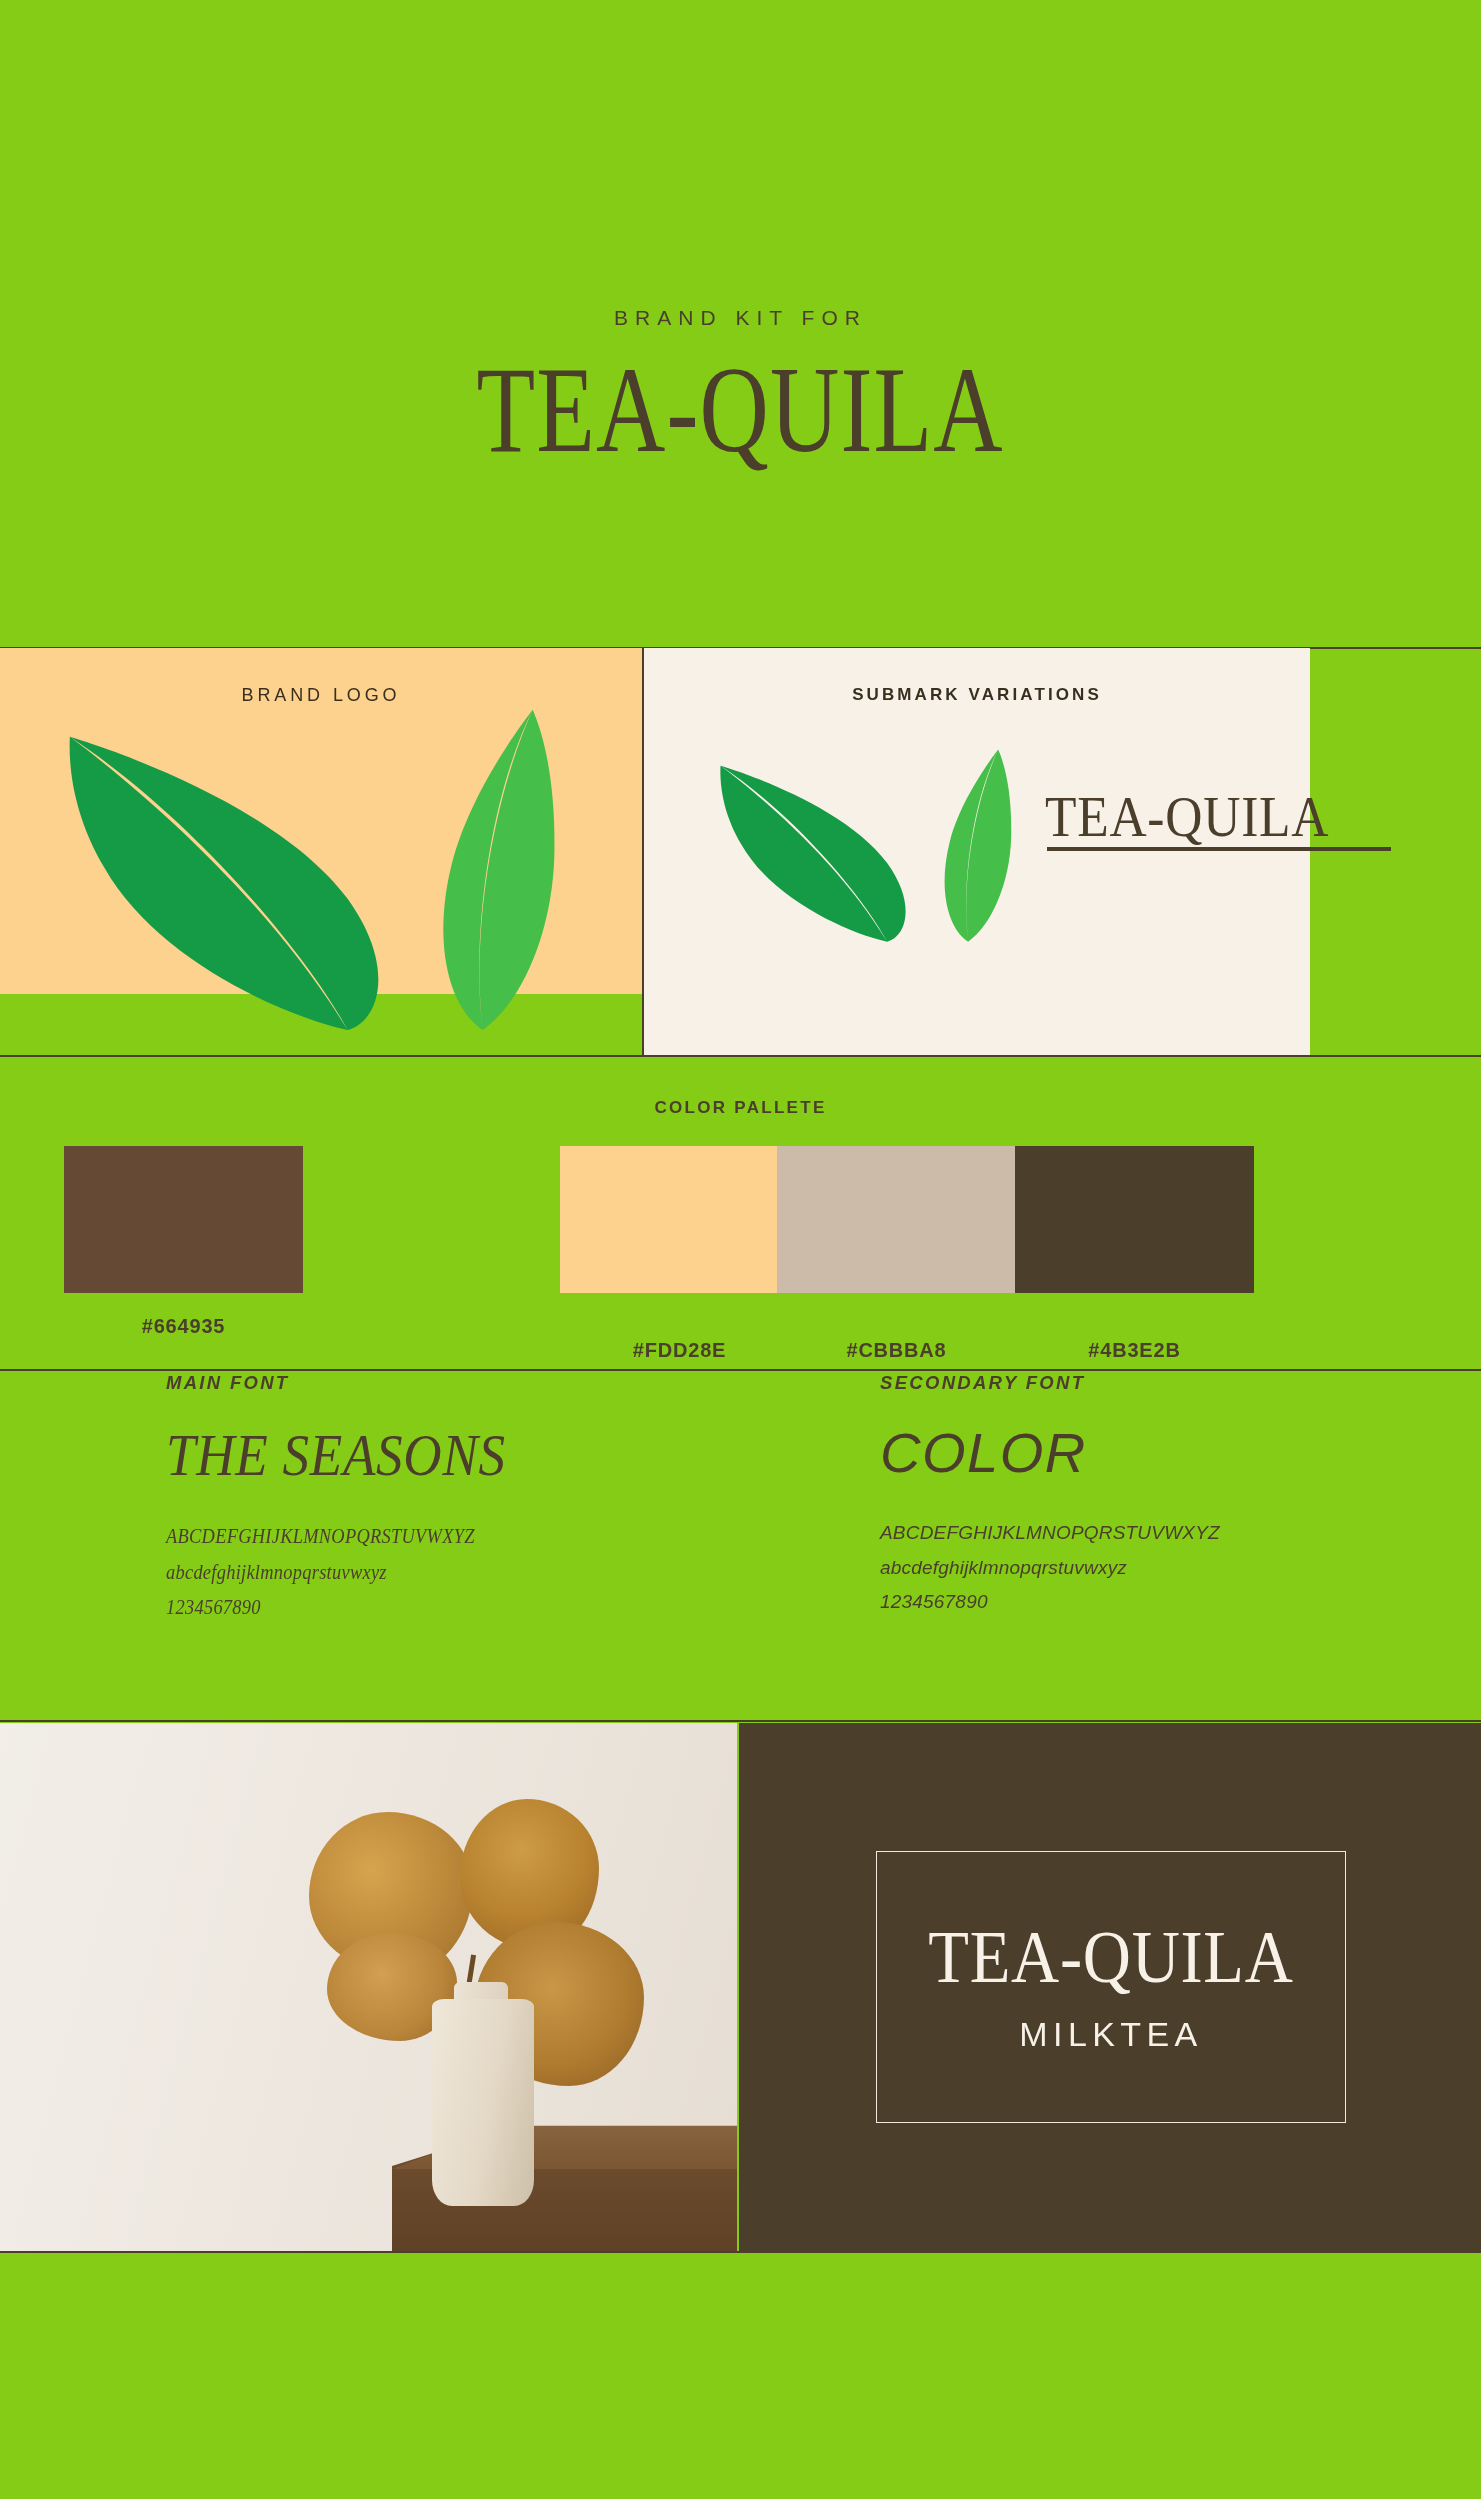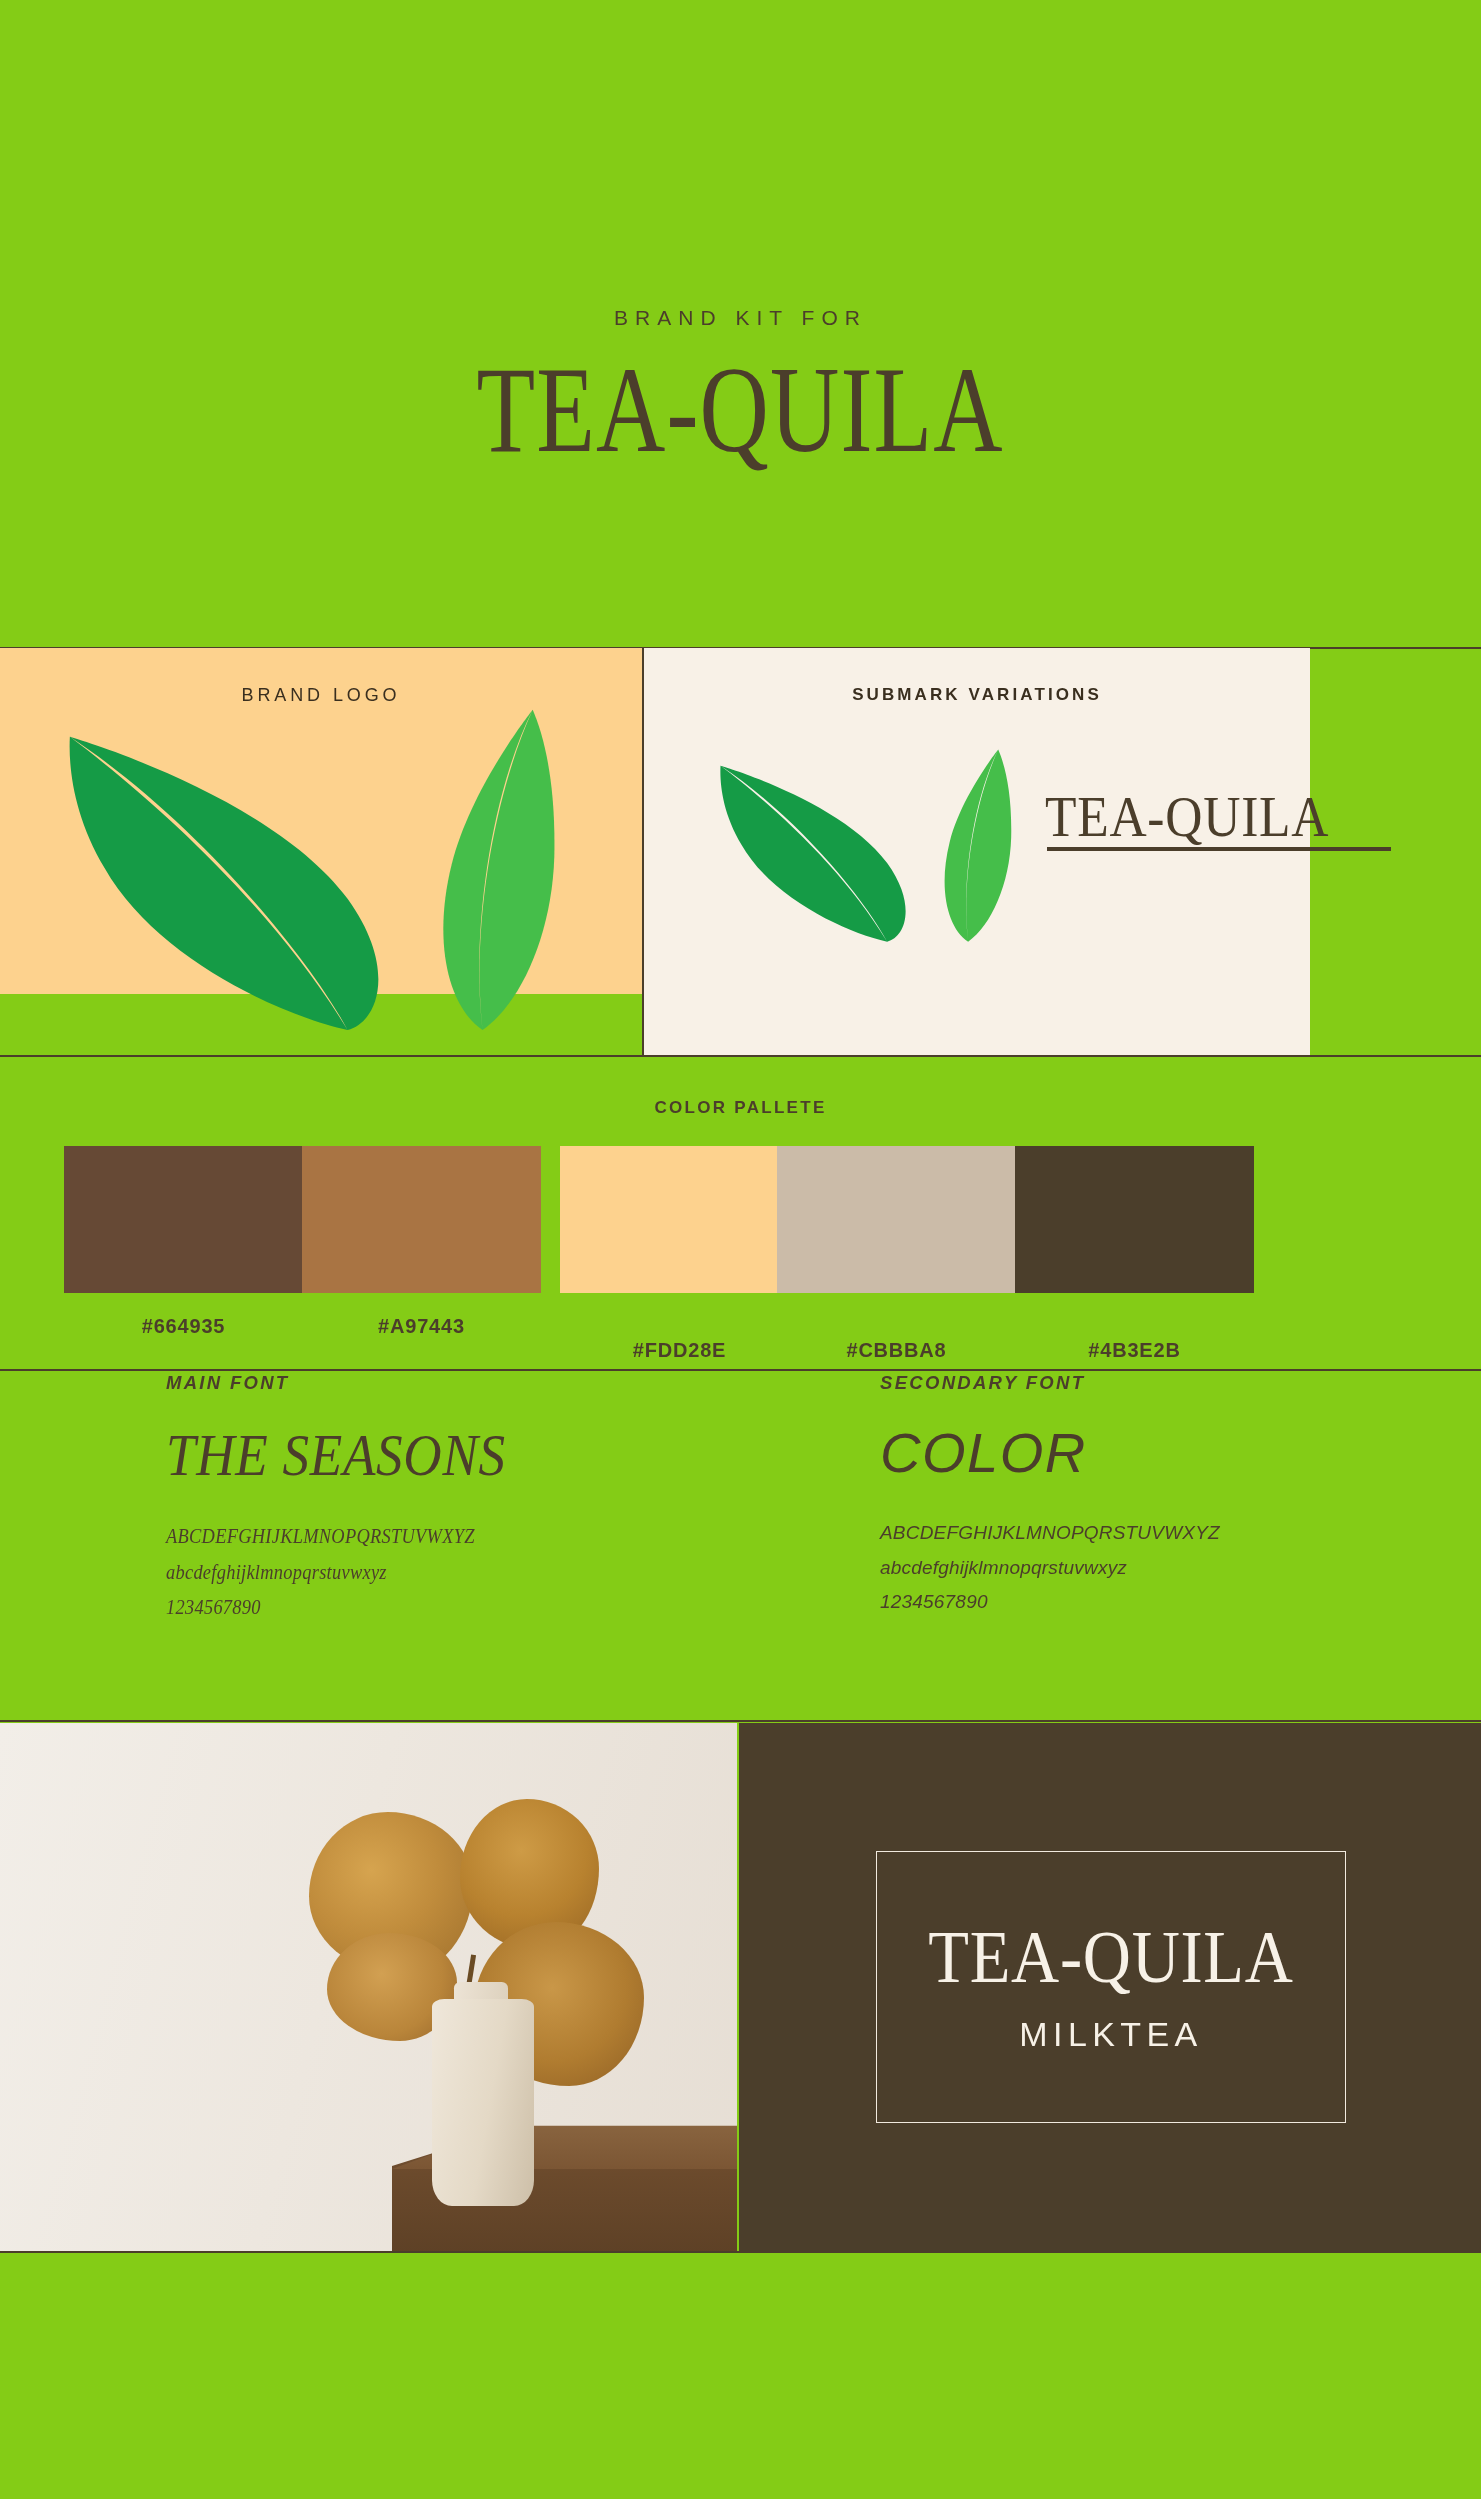--- a/index.html
+++ b/index.html
@@ -391,24 +391,20 @@
 
   <div class="palette">
     <div class="palette-title">COLOR PALLETE</div>
     <div class="swatches">
 
       <div class="swatch-cell" style="left:32px;">
         <div class="swatch-box" style="background: rgb(102, 73, 53);"></div>
         <div class="swatch-hex">#664935</div>
       </div>
 
-      <div class="swatch-cell" style="left:270px;">
-        <div class="swatch-box" style="background: rgb(169, 116, 67);"></div>
-        <div class="swatch-hex">#A97443</div>
-      </div>
 
       <div class="swatch-cell low" style="left:528px;">
         <div class="swatch-box" style="background: rgb(253, 210, 142);"></div>
         <div class="swatch-hex">#FDD28E</div>
       </div>
 
       <div class="swatch-cell low" style="left:745px;">
         <div class="swatch-box" style="background: rgb(203, 187, 168);"></div>
         <div class="swatch-hex">#CBBBA8</div>
       </div>

